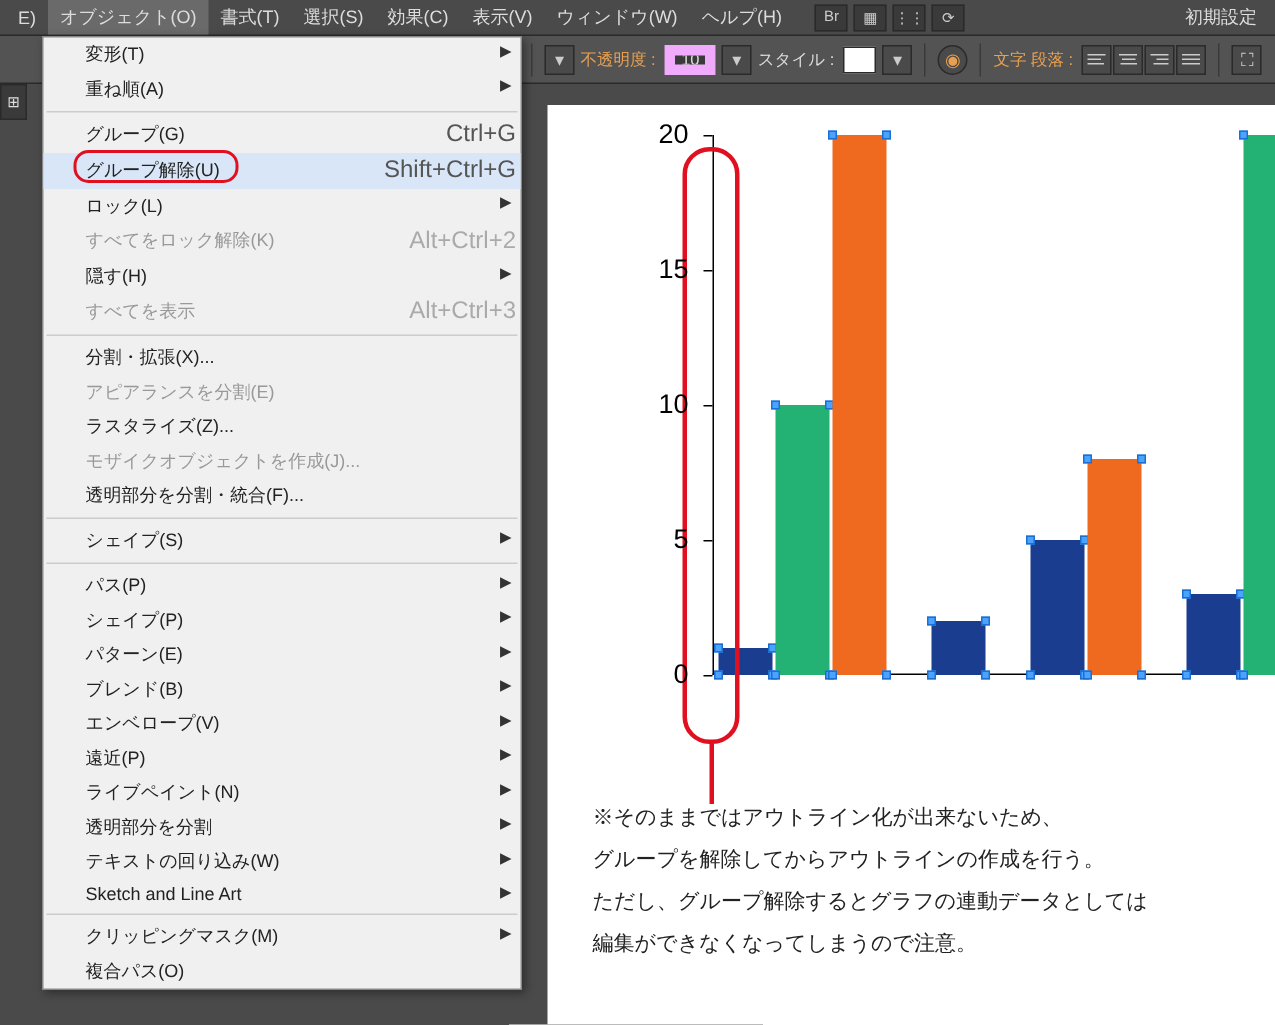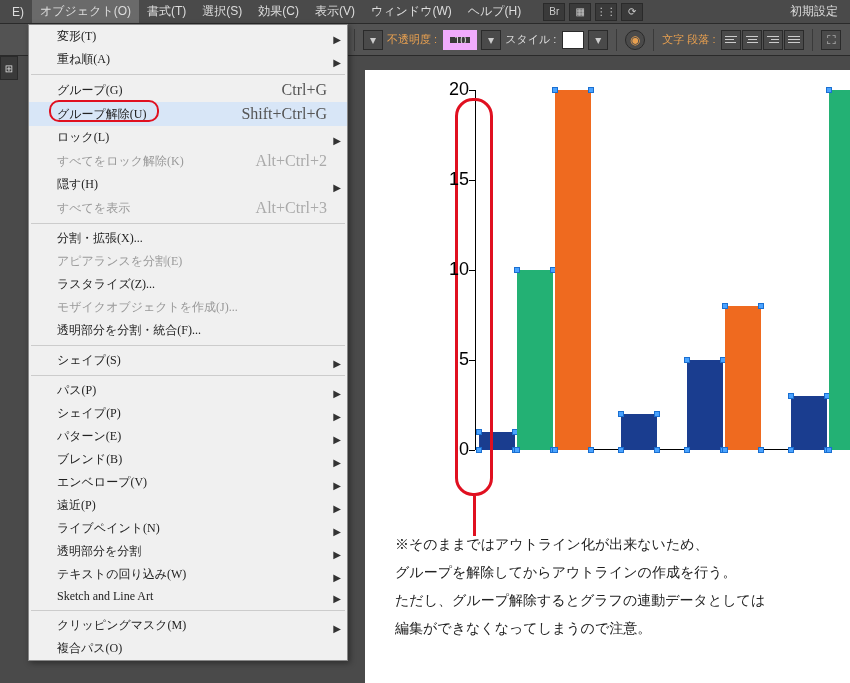--- a/index.html
+++ b/index.html
@@ -17,35 +17,35 @@
   .tool-input { background: #3a3a3a; border: 7px solid #f0abfc; color: #ddd; width: 34px; height: 20px; padding: 0 4px; font-size: 11px; }
   .tool-swatch { width: 22px; height: 18px; background: #fff; border: 1px solid #2a2a2a; }
   .tool-icon { width: 20px; height: 20px; border: 1px solid #2a2a2a; background: #4a4a4a; display: inline-flex; align-items: center; justify-content: center; }
   .align-group { display: flex; gap: 1px; }
   .align-btn { width: 20px; height: 20px; background: #4a4a4a; border: 1px solid #2a2a2a; display: flex; flex-direction: column; justify-content: center; gap: 2px; padding: 3px; }
   .align-btn span { height: 1px; background: #ccc; }
   
   .left-strip { position: absolute; left: 0; top: 56px; width: 18px; height: 24px; background: #3a3a3a; border: 1px solid #2a2a2a; color: #ddd; display: flex; align-items: center; justify-content: center; font-size: 10px; }
   
   .dropdown { position: absolute; left: 28px; top: 24px; width: 320px; background: #f0f0f0; border: 1px solid #888; box-shadow: 2px 2px 6px rgba(0,0,0,.4); color: #222; z-index: 100; }
-  .menu-item { display: flex; align-items: flex-end; padding: 3px 20px 3px 28px; font-size: 12px; position: relative; font-family: Liberation Serif, serif; }
+  .menu-item { display: flex; align-items: flex-start; padding: 3px 3px 3px 28px; font-size: 12px; position: relative; }
   .menu-item.hover { background: #d8e6f7; }
   .menu-item.disabled { color: #999; }
   .menu-shortcut { margin-left: auto; color: #555; font-size: 16px; }
   .menu-item.disabled .menu-shortcut { color: #aaa; }
   .menu-arrow { position: absolute; right: 6px; font-size: 10px; color: #333; }
   .menu-sep { height: 1px; background: #ccc; margin: 3px 2px; }
   .highlight-ring { position: absolute; border: 2px solid #e01020; border-radius: 10px; pointer-events: none; }
   
   .canvas-area { position: absolute; left: 365px; top: 70px; right: 0; bottom: 0; background: #fff; }
   .chart { position: absolute; left: 60px; top: 20px; width: 430px; height: 400px; }
   .chart-axis-y { position: absolute; left: 50px; top: 0; bottom: 40px; width: 1px; background: #000; }
   .chart-axis-x { position: absolute; left: 50px; right: 0; bottom: 40px; height: 1px; background: #000; }
   .chart-tick { position: absolute; left: 44px; width: 6px; height: 1px; background: #000; }
-  .chart-tick-label { position: absolute; right: 386px; text-align: right; color: #000; font-size: 18px; }
+  .chart-tick-label { position: absolute; right: 396px; text-align: right; color: #000; font-size: 18px; }
   .chart-bars { position: absolute; left: 54px; right: 0; bottom: 40px; display: flex; align-items: flex-end; height: 360px; }
   .bar-group { display: flex; align-items: flex-end; gap: 2px; margin-right: 30px; }
   .bar { width: 36px; position: relative; }
   .bar.blue { background: #1a3d8f; }
   .bar.green { background: #23b174; }
   .bar.orange { background: #ef6a1f; }
   .sel-handle { position: absolute; width: 6px; height: 6px; background: #4aa3ff; border: 1px solid #1a6fd1; }
   .axis-highlight { position: absolute; border: 3px solid #e01020; border-radius: 18px; pointer-events: none; }
   .axis-highlight-stem { position: absolute; width: 3px; background: #e01020; }
   

